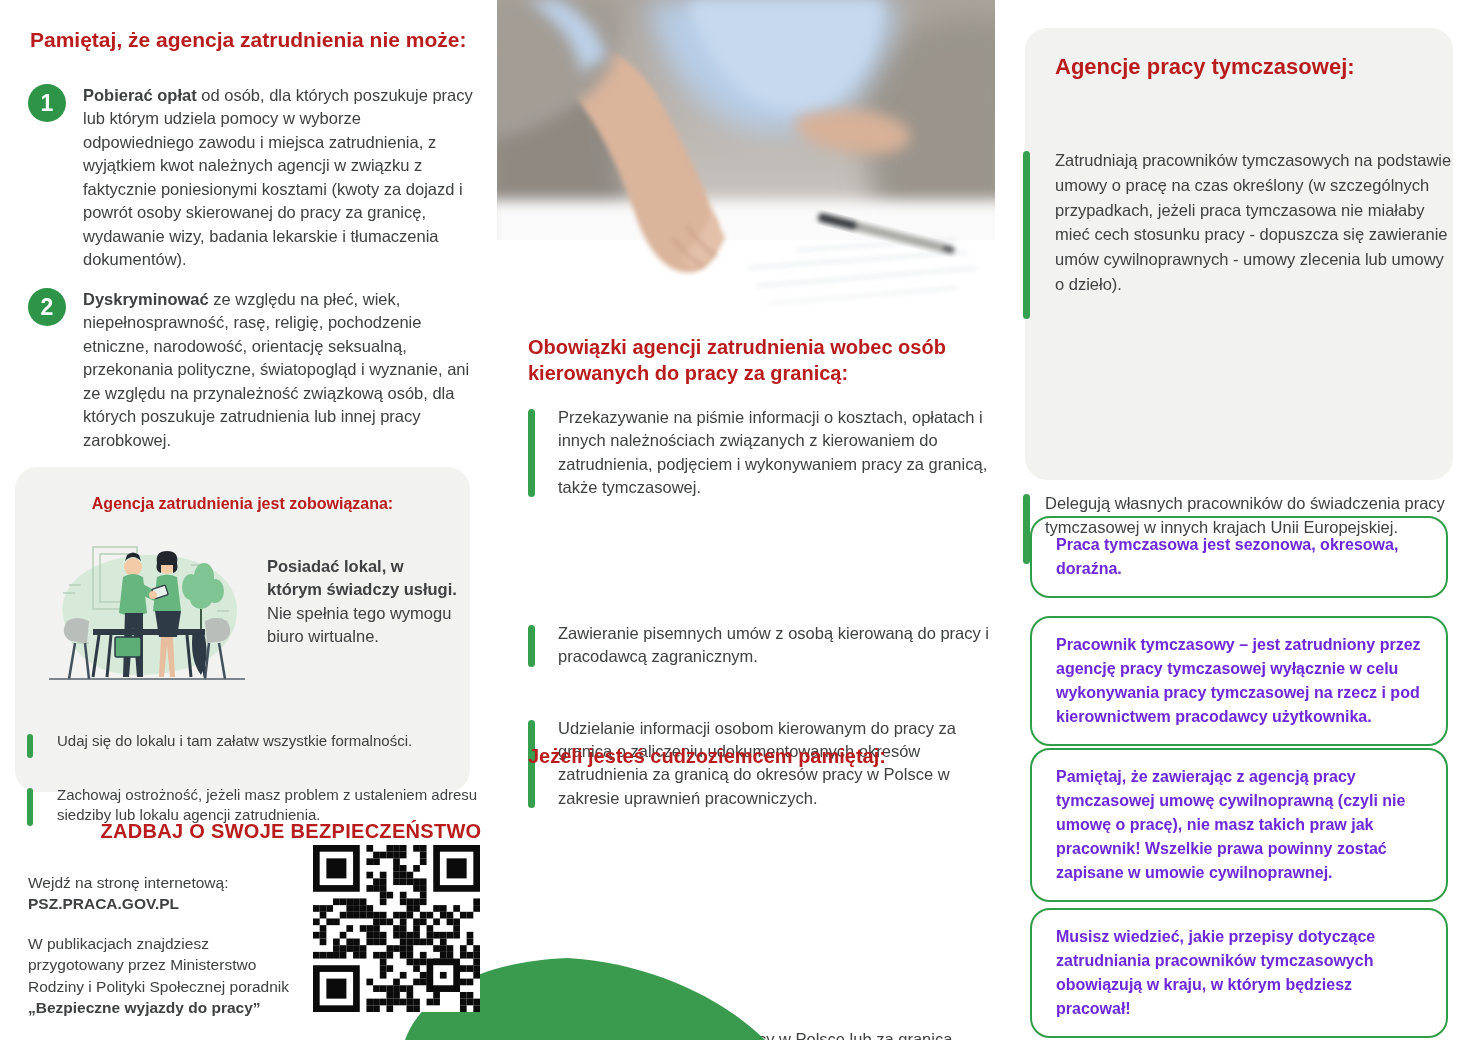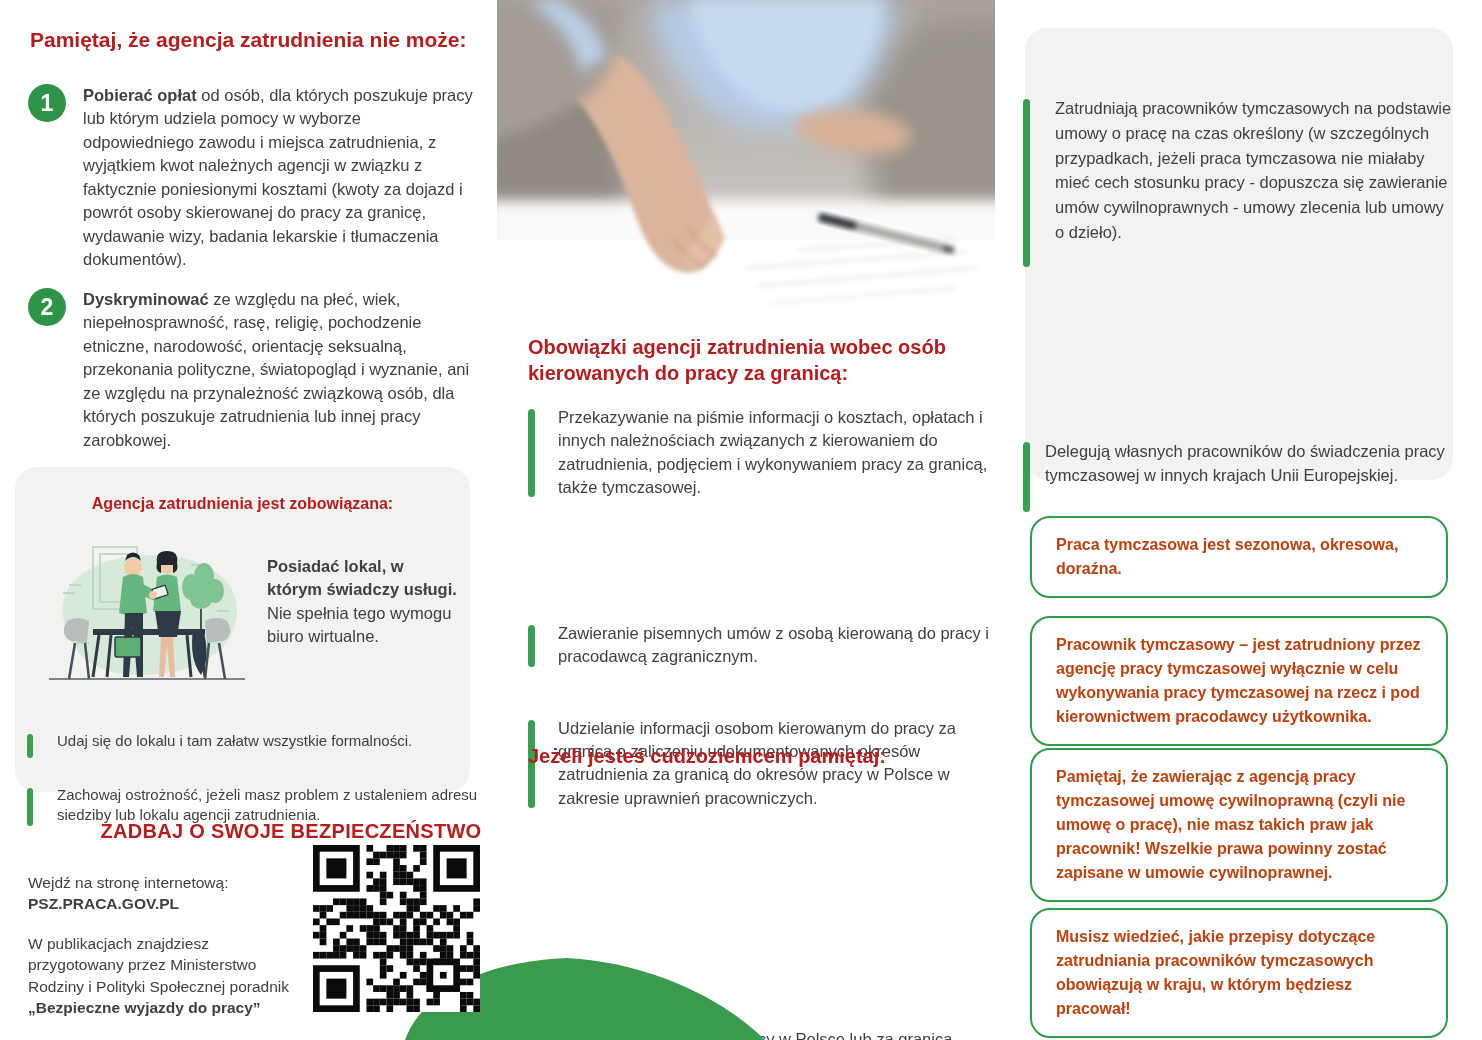--- a/index.html
+++ b/index.html
@@ -23,21 +23,21 @@
   .bar-item{position:relative;padding-left:30px;}
   .bar{
     position:absolute;left:0;top:3px;width:7px;border-radius:4px;
     background:#37a04f;
   }
   
   .gray-box{background:#f2f2f0;border-radius:22px;}
   
   .callout{
     border:2px solid #2f9e48;border-radius:20px;
-    color:#c2410c;font-weight:bold;font-size:16px;line-height:1.5;
+    color:#6d28d9;font-weight:bold;font-size:16px;line-height:1.5;
     padding:15px 24px;box-sizing:border-box;
   }
   .tip{font-size:15px;line-height:1.32;}
   .tip .bar{width:6px;border-radius:3px;}
   .right-align{text-align:left;}
   .photo-fade{
     position:absolute;left:0;bottom:0;width:100%;height:46px;
     background:linear-gradient(to bottom, rgba(255,255,255,0), #ffffff);
   }
 </style>
@@ -449,20 +449,21 @@
 </div>
 
 <h2 class="abs green-title" style="left:528px;top:745px;width:430px;font-size:20px;">Jeżeli jesteś cudzoziemcem pamiętaj:</h2>
 
 <div class="abs bar-item" style="left:528px;top:794px;width:452px;">
   <span class="bar" style="height:64px;"></span>
   <p class="body-text">Przed skierowaniem do pracy w Polsce lub za granicą agencja zatrudnienia ma obowiązek zawarcia z Tobą pisemnej umowy w zrozumiałym dla Ciebie języku.</p>
 </div>
 
 <div class="abs gray-box" style="left:1025px;top:28px;width:428px;height:452px;">
+  <h2 class="green-title" style="font-size:22px;margin:26px 0 0 30px;">Agencje pracy tymczasowej:</h2>
 
   <div class="bar-item abs" style="left:-2px;top:68px;width:400px;padding-left:32px;">
     <span class="bar" style="height:168px;"></span>
     <p class="body-text" style="line-height:1.5;">Zatrudniają pracowników tymczasowych na podstawie umowy o pracę na czas określony (w szczególnych przypadkach, jeżeli praca tymczasowa nie miałaby mieć cech stosunku pracy - dopuszcza się zawieranie umów cywilnoprawnych - umowy zlecenia lub umowy o dzieło).</p>
   </div>
   <div class="bar-item abs" style="left:-2px;top:262px;width:400px;padding-left:22px;">
     <span class="bar" style="height:70px;"></span>
     <p class="body-text" style="line-height:1.5;">Delegują własnych pracowników do świadczenia pracy tymczasowej w innych krajach Unii Europejskiej.</p>
   </div>
 </div>

